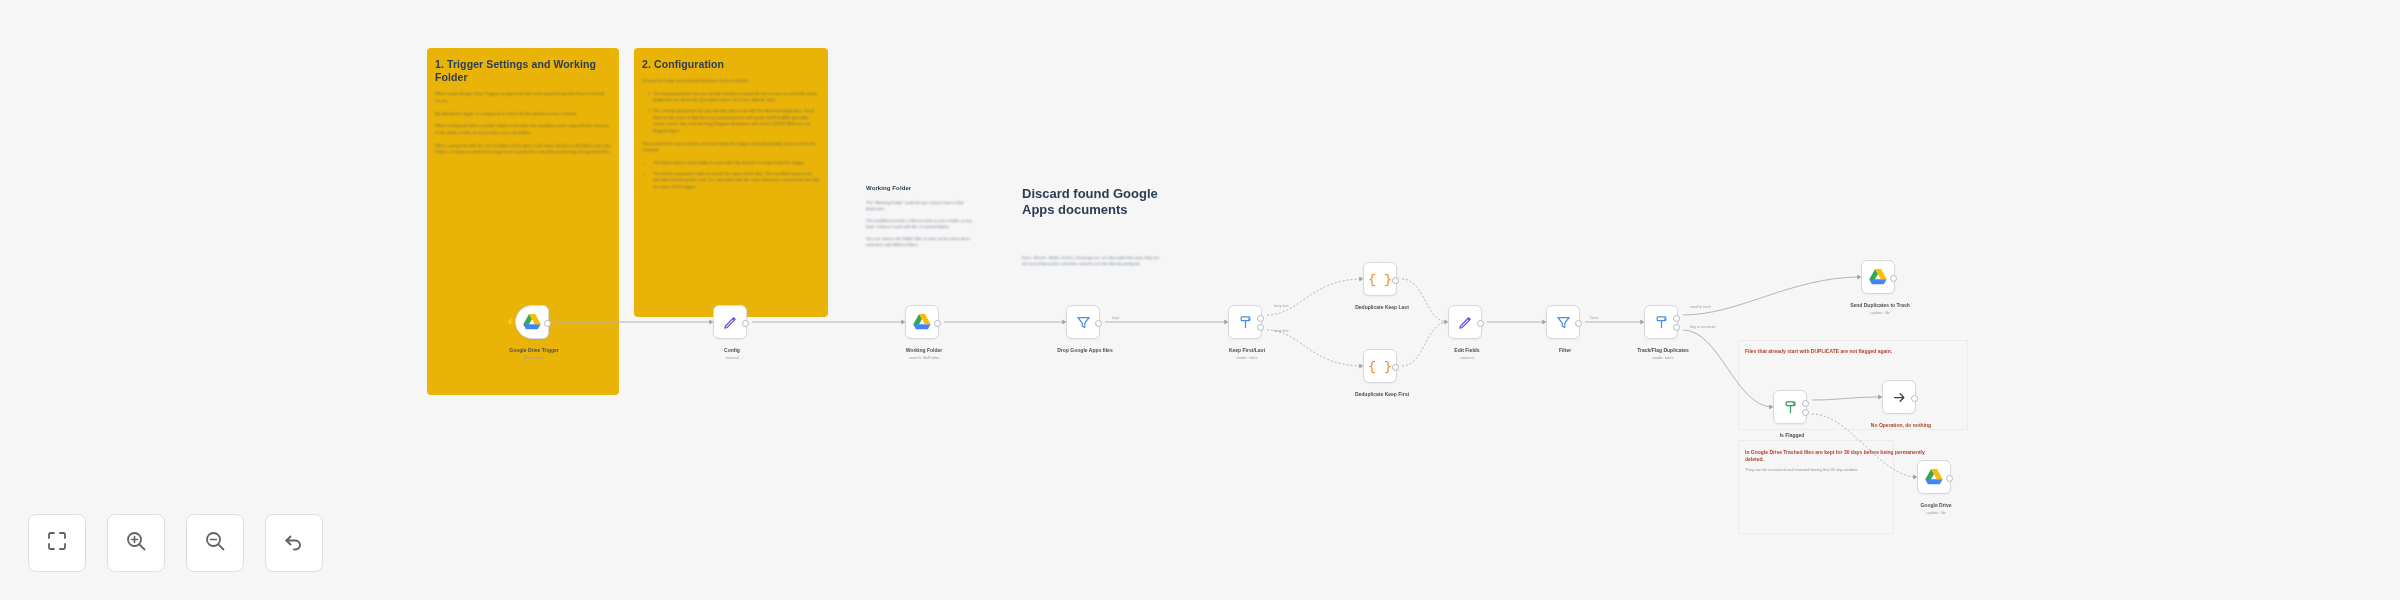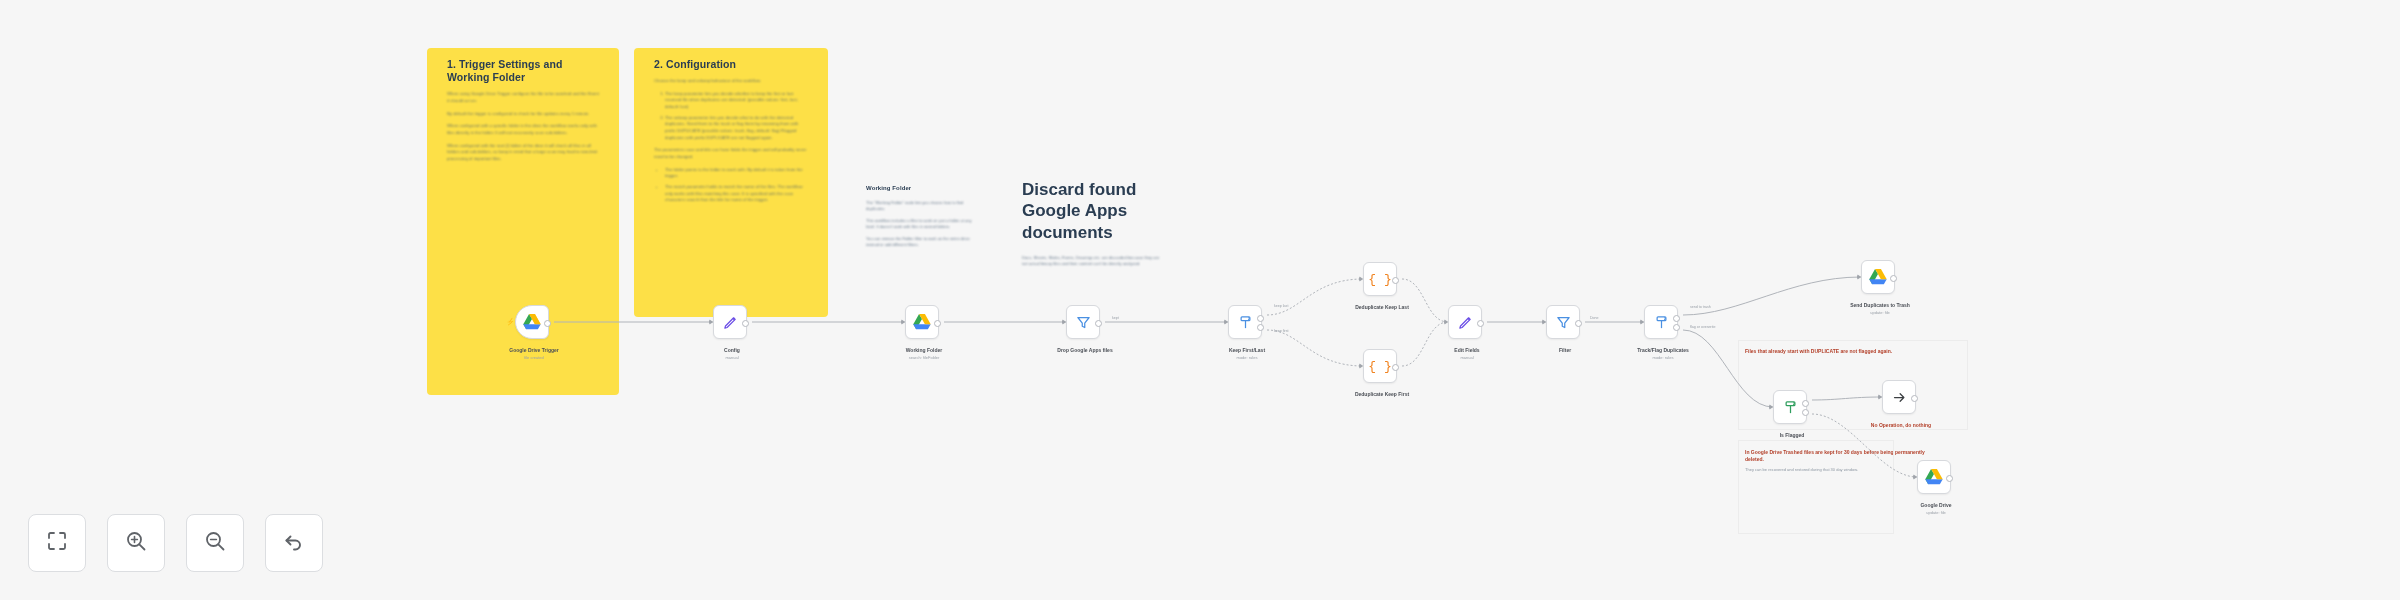--- a/index.html
+++ b/index.html
@@ -6,21 +6,21 @@
   body{
     width:2400px;height:600px;
     background:#f7f7f7;
     font-family:"Liberation Sans", sans-serif;
     overflow:hidden;
     position:relative;
   }
   .canvas{position:absolute;inset:0;background:#f6f6f6;}
 
   
-  .sticky{position:absolute;background:#fde047;border-radius:4px;padding:10px 20px;box-sizing:border-box;}
+  .sticky{position:absolute;background:#eab308;border-radius:4px;padding:10px 8px;box-sizing:border-box;}
   .sticky.plain{background:transparent;padding:0;}
   .sticky h3{
     margin:0 0 7px 0;color:#2a3d52;font-weight:700;line-height:1.25;letter-spacing:.1px;
   }
   .sticky .body{color:#3a5068;line-height:1.55;}
   .blur{filter:blur(0.9px);opacity:.78;}
   .sticky p{margin:0 0 6px 0;}
   .sticky ol,.sticky ul{margin:0 0 6px 0;padding-left:11px;}
   .sticky li{margin-bottom:4px;}
 
@@ -90,21 +90,21 @@
 
   <div class="sticky plain" style="left:866px;top:185px;width:110px;height:200px;">
     <h3 style="font-size:6px;">Working Folder</h3>
     <div class="body blur" style="font-size:4px;">
       <p>The "Working Folder" node lets you choose how to find duplicates.</p>
       <p>This workflow includes a filter to work on just a folder at any level. It doesn't work with files in nested folders.</p>
       <p>You can remove the Folder filter to work on the entire drive instead or add different filters.</p>
     </div>
   </div>
 
-  <div class="bigtitle" style="left:1022px;top:179px;width:150px;font-size:17px;">Discard found Google Apps documents</div>
+  <div class="bigtitle" style="left:1022px;top:186px;width:150px;font-size:13px;">Discard found Google Apps documents</div>
   <div class="bigbody blur" style="left:1022px;top:255px;width:140px;font-size:4.1px;color:#3a5068;">Docs, Sheets, Slides, Forms, Drawings etc. are discarded because they are not actual binary files and their content can't be directly analysed.</div>
 
   <div class="note-red" style="left:1745px;top:348px;width:250px;font-size:5px;">
     <div>Files that already start with DUPLICATE are not flagged again.</div>
   </div>
   <div class="note-red" style="left:1745px;top:449px;width:185px;font-size:5px;">
     <div>In Google Drive Trashed files are kept for 30 days before being permanently deleted.</div>
     <div class="sub" style="font-size:4px;margin-top:4px;">They can be recovered and restored during that 30 day window.</div>
   </div>
 

